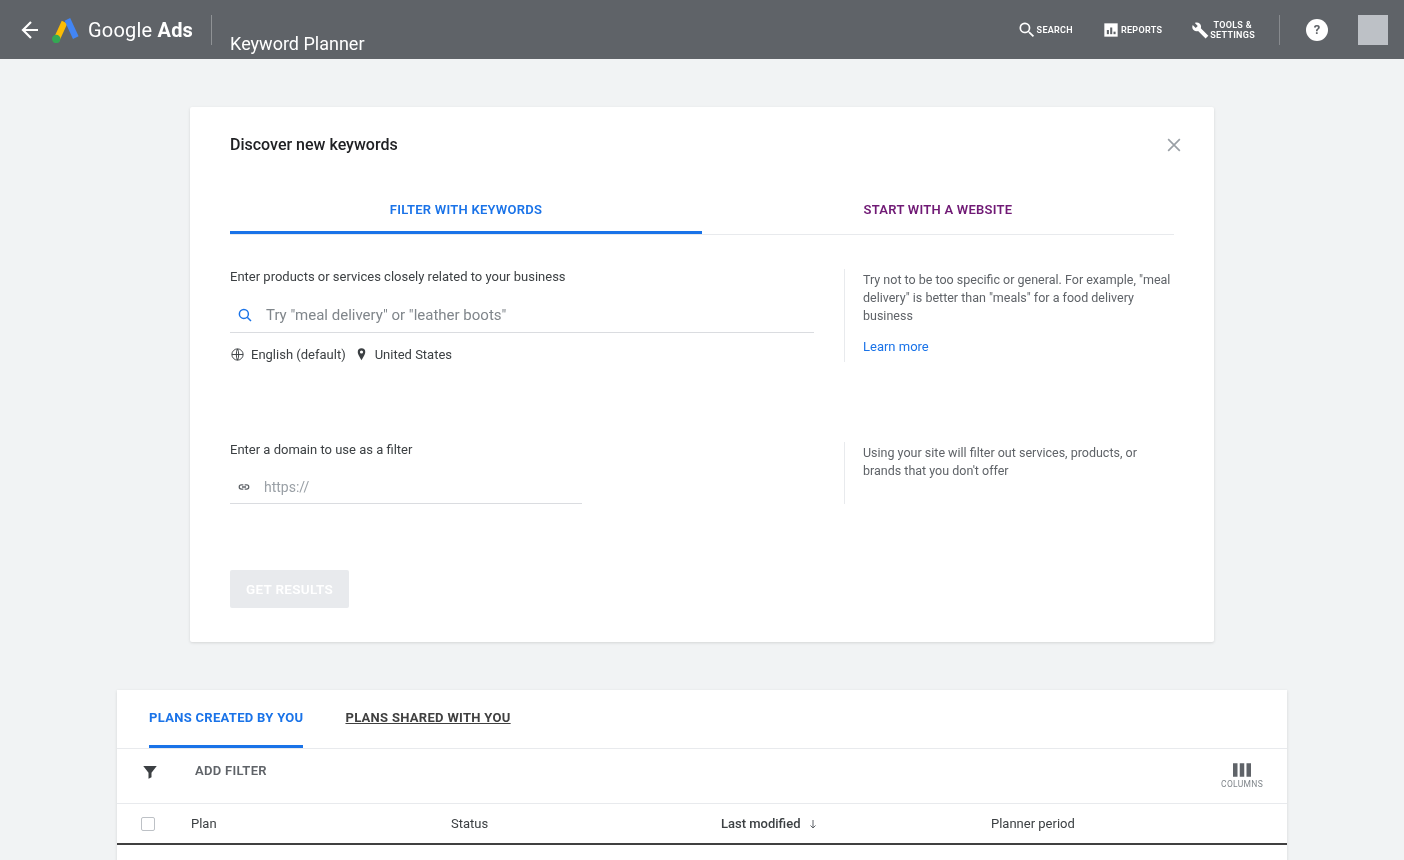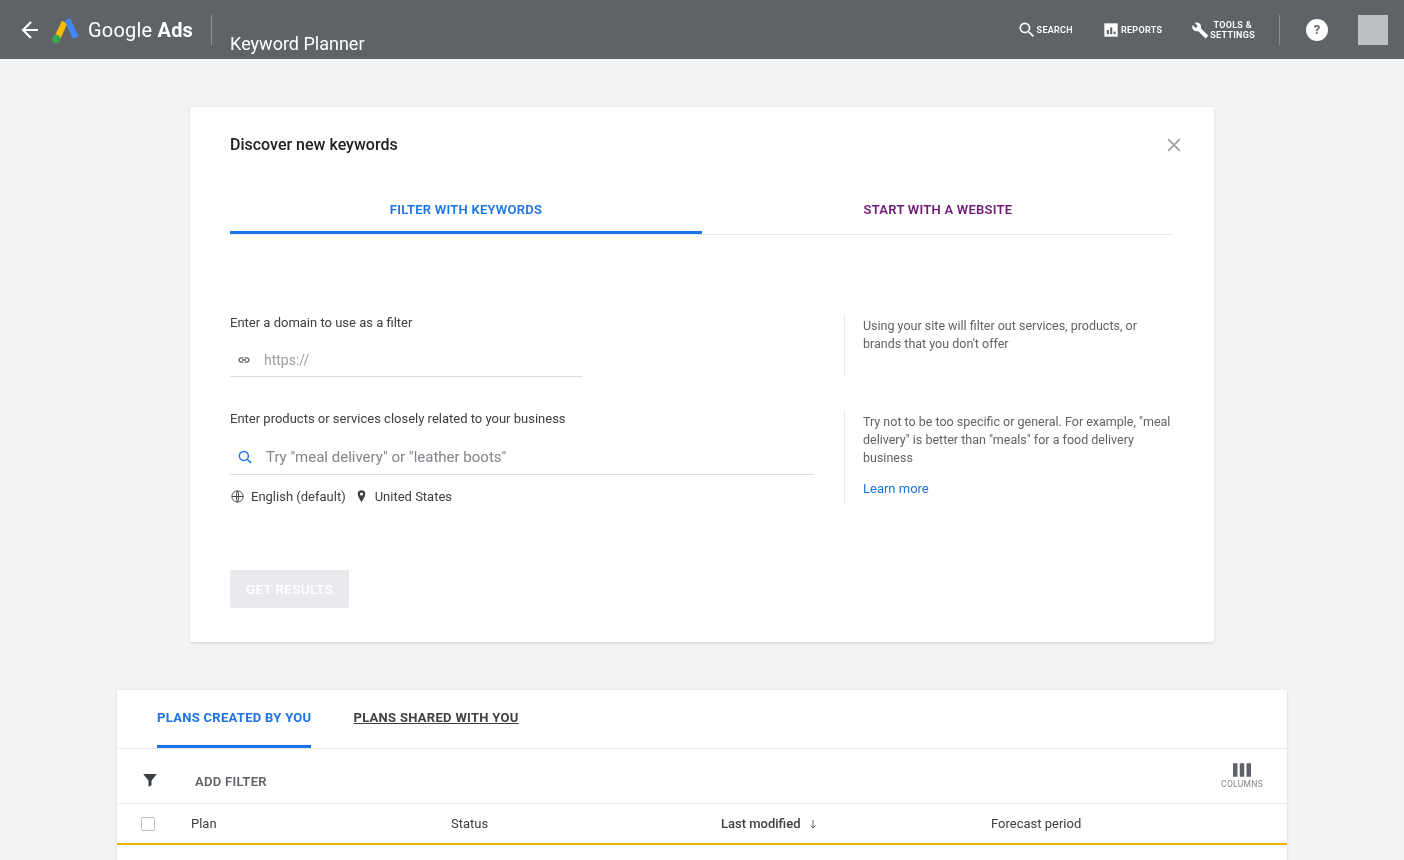--- a/index.html
+++ b/index.html
@@ -52,33 +52,33 @@
   .section.domain { margin-top: 80px; }
   .domain-row { display:flex; align-items:center; border-bottom: 1px solid #dadce0; padding: 6px 0 8px; width: 352px; }
   .domain-row svg { width: 16px; height: 16px; margin: 0 12px 0 6px; fill:#5f6368; }
   .domain-input { flex:1; border:none; outline:none; font-size: 14px; color:#202124; }
   .domain-input::placeholder { color:#9aa0a6; }
 
   .get-results { margin-top: 66px; background:#e8eaed; color:#fff; border:none; padding: 11px 16px; font-size:13.5px; font-weight:600; letter-spacing:0.3px; border-radius:2px; cursor:default; }
 
   
   .plans-card { width: 1170px; background:#fff; margin: 48px auto 0; box-shadow: 0 1px 3px rgba(0,0,0,0.12); }
-  .plans-tabs { display:flex; padding: 0 40px; border-bottom:1px solid #e8eaed; }
+  .plans-tabs { display:flex; padding: 0 32px; border-bottom:1px solid #e8eaed; }
   .ptab { padding: 20px 0; margin-right: 42px; font-size:13px; font-weight:700; letter-spacing:0.3px; cursor:pointer; }
   .ptab.created { color:#1a73e8; border-bottom:3px solid #1a73e8; }
   .ptab.shared { color:#404040; border-bottom:3px solid transparent;text-decoration:underline; }
 
-  .filter-row { display:flex; align-items:flex-end; padding: 14px 24px; border-bottom:1px solid #e8eaed; }
+  .filter-row { display:flex; align-items:flex-start; padding: 14px 24px; border-bottom:1px solid #e8eaed; }
   .filter-row .funnel { width:18px; height:18px; margin-right:36px; }
   .filter-row .add-filter { font-size:13px; font-weight:600; letter-spacing:0.3px; color:#5f6368; cursor:pointer; }
   .filter-row .columns { margin-left:auto; display:flex; flex-direction:column; align-items:center; cursor:pointer; }
   .filter-row .columns svg { width:18px; height:14px; fill:#5f6368; }
   .filter-row .columns .lbl { font-size:8.5px; color:#80868b; letter-spacing:0.3px; margin-top:2px; }
 
-  .thead { display:flex; align-items:center; padding: 12px 24px; border-bottom:2px solid #eab308; font-size:13px; color:#3c4043; }
+  .thead { display:flex; align-items:center; padding: 12px 24px; border-bottom:2px solid #404040; font-size:13px; color:#3c4043; }
   .thead .chk { width:14px; height:14px; border:1.5px solid #bdc1c6; border-radius:2px; margin-right:36px; }
   .thead .col-plan { width:260px; }
   .thead .col-status { width:270px; }
   .thead .col-mod { width:270px; display:flex; align-items:center; gap:6px; font-weight:500; cursor:pointer; }
   .thead .col-mod svg { width:12px;height:12px;fill:#5f6368; }
   .thead .col-fore { flex:1; }
 
   .empty-msg { text-align:center; padding: 20px 0 26px; font-size:13px; color:#5f6368; }
 </style>
 </head>
@@ -138,36 +138,20 @@
   <div class="card-title">Discover new keywords</div>
   <div class="close-x">
     <svg viewBox="0 0 24 24" fill="none" stroke-width="2">
         <path d="M5 5 L19 19 M19 5 L5 19"></path>
       </svg>
   </div>
 
   <div class="tabs">
     <div class="tab keywords">FILTER WITH KEYWORDS</div>
     <div class="tab website">START WITH A WEBSITE</div>
-  </div>
-
-  
-  <div class="section domain">
-    <div class="left">
-      <div class="field-label">Enter a domain to use as a filter</div>
-      <div class="domain-row">
-        <svg viewBox="0 0 24 24">
-            <path d="M3.9 12a4.1 4.1 0 0 1 4.1-4.1h3v1.9H8a2.2 2.2 0 0 0 0 4.4h3v1.9H8A4.1 4.1 0 0 1 3.9 12zm5.1 1h6v-2H9zm7-5.1h-3v1.9h3a2.2 2.2 0 0 1 0 4.4h-3v1.9h3a4.1 4.1 0 0 0 0-8.2z"></path>
-          </svg>
-        <input class="domain-input" placeholder="https://" style="">
-      </div>
-    </div>
-    <div class="right">
-      <div class="hint">Using your site will filter out services, products, or brands that you don't offer</div>
-    </div>
   </div>
 
   
   <div class="section">
     <div class="left">
       <div class="field-label">Enter products or services closely related to your business</div>
       <div class="kw-input-row">
         <svg viewBox="0 0 24 24" stroke-width="2">
             <circle cx="10.5" cy="10.5" r="6"></circle>
             <path d="M20 20 L15 15"></path>
@@ -189,20 +173,36 @@
           <span>United States</span>
         </div>
       </div>
     </div>
     <div class="right">
       <div class="hint">Try not to be too specific or general. For example, "meal delivery" is better than "meals" for a food delivery business</div>
       <a class="learn-more">Learn more</a>
     </div>
   </div>
 
+  
+  <div class="section domain">
+    <div class="left">
+      <div class="field-label">Enter a domain to use as a filter</div>
+      <div class="domain-row">
+        <svg viewBox="0 0 24 24">
+            <path d="M3.9 12a4.1 4.1 0 0 1 4.1-4.1h3v1.9H8a2.2 2.2 0 0 0 0 4.4h3v1.9H8A4.1 4.1 0 0 1 3.9 12zm5.1 1h6v-2H9zm7-5.1h-3v1.9h3a2.2 2.2 0 0 1 0 4.4h-3v1.9h3a4.1 4.1 0 0 0 0-8.2z"></path>
+          </svg>
+        <input class="domain-input" placeholder="https://" style="">
+      </div>
+    </div>
+    <div class="right">
+      <div class="hint">Using your site will filter out services, products, or brands that you don't offer</div>
+    </div>
+  </div>
+
   <button class="get-results" disabled="">GET RESULTS</button>
 </div>
 
 <div class="plans-card">
   <div class="plans-tabs">
     <div class="ptab created">PLANS CREATED BY YOU</div>
     <div class="ptab shared">PLANS SHARED WITH YOU</div>
   </div>
   <div class="filter-row">
     <svg class="funnel" viewBox="0 0 24 24" fill="#3c4043">
@@ -221,16 +221,16 @@
   <div class="thead">
     <div class="chk"></div>
     <div class="col-plan">Plan</div>
     <div class="col-status">Status</div>
     <div class="col-mod">
       <span>Last modified</span>
       <svg viewBox="0 0 24 24">
           <path d="M12 20 L12 4 M12 20 L7 15 M12 20 L17 15" stroke="#5f6368" stroke-width="2" fill="none"></path>
         </svg>
     </div>
-    <div class="col-fore">Forecast period</div>
+    <div class="col-fore">Planner period</div>
   </div>
   <div class="empty-msg">Find new keyword ideas, get search volumes, and create a plan</div>
 </div>
 
 </body></html>

